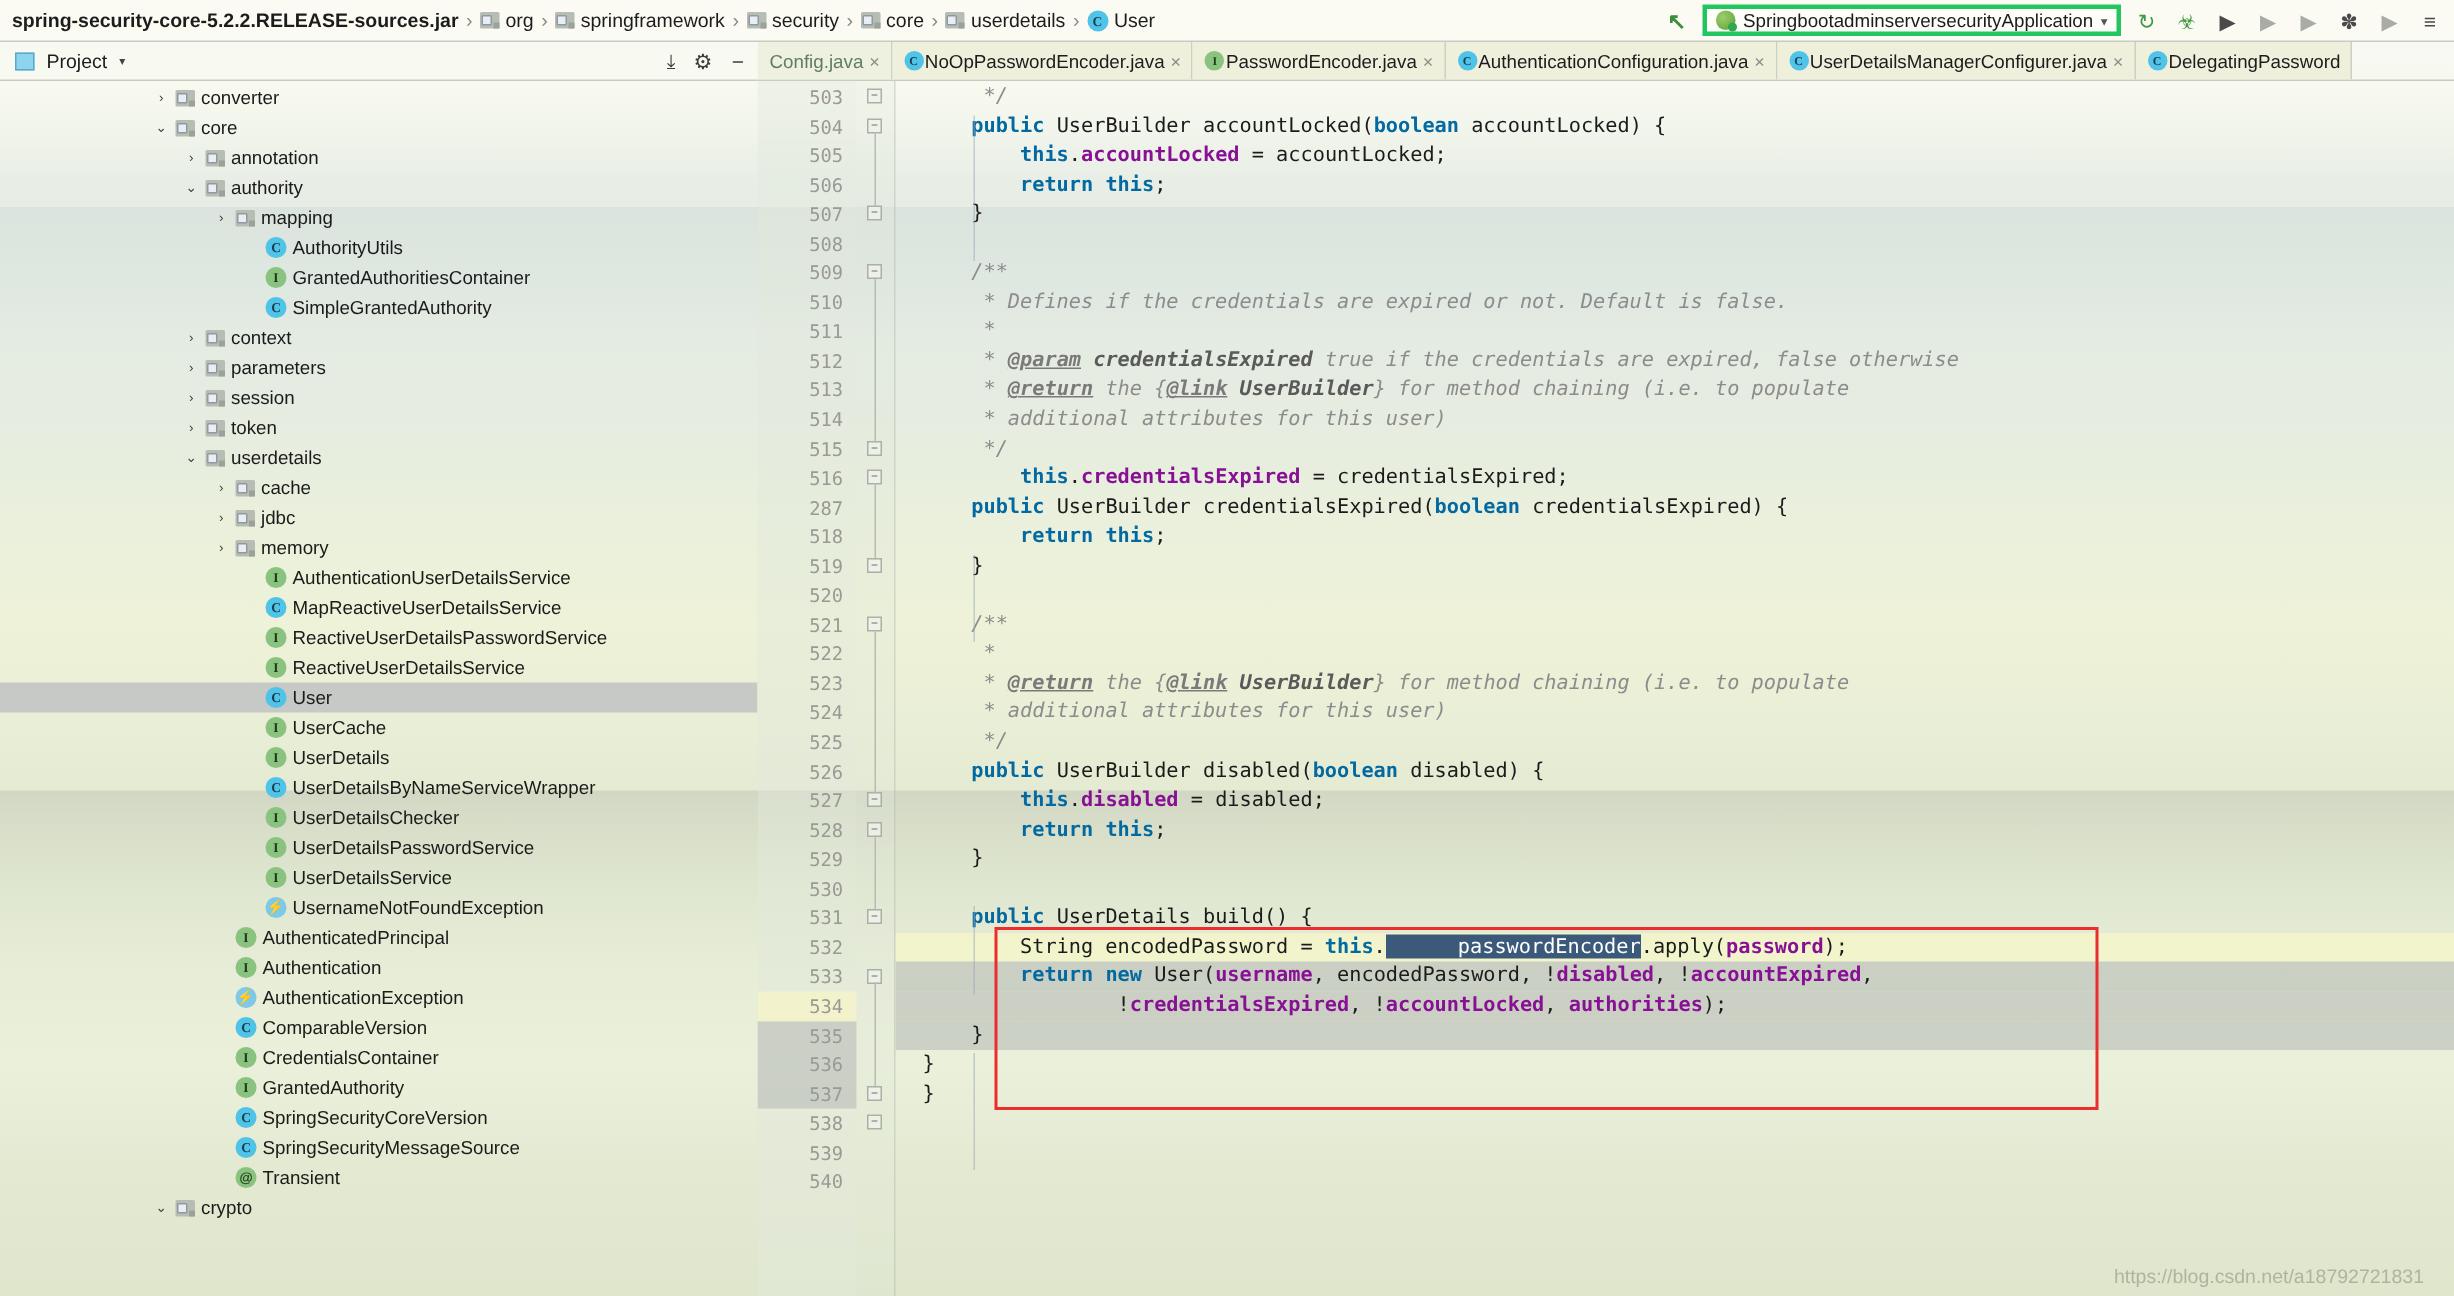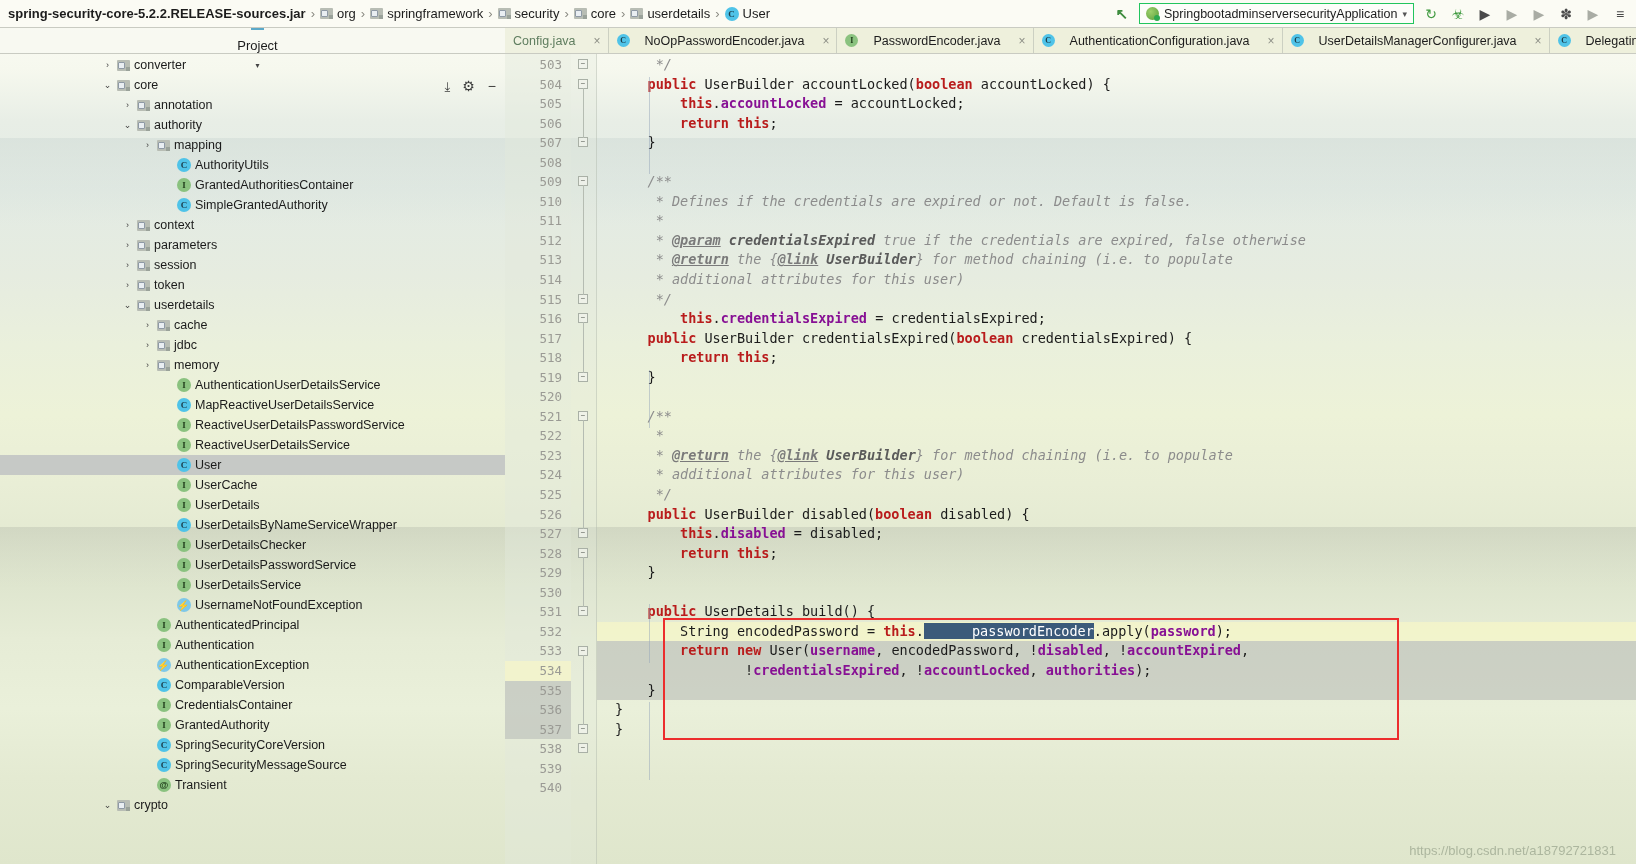--- a/index.html
+++ b/index.html
@@ -87,21 +87,21 @@
     display:flex; align-items:center; justify-content:center;
   }
 
   .topbar-right {
     margin-left:auto; display:flex; align-items:center; gap:7px;
     padding-right:6px;
   }
   .nav-back { color:#3e8c3e; font-size:15px; font-weight:bold; padding:0 4px; }
   .runcfg {
     display:flex; align-items:center; gap:5px;
-    border:1px solid #22c55e; background:rgba(255,255,255,.55);
+    border:3px solid #22c55e; background:rgba(255,255,255,.55);
     padding:2px 6px; height:21px; font-size:12.5px; color:#1c1c1c;
     white-space:nowrap;
   }
   .runcfg .spring-dot {
     width:13px; height:13px; border-radius:50%;
     background:radial-gradient(circle at 35% 35%, #9ccf6a, #5a9e3a);
     position:relative;
   }
   .runcfg .spring-dot::after{
     content:""; position:absolute; right:-1px; bottom:-1px;
@@ -113,37 +113,37 @@
   .tb-dark  { color:#4a4a4a; }
   .tb-dim   { color:#a9aca4; }
 
   
   .row2 { display:flex; height:26px; align-items:stretch; }
   .proj-toolbar {
     width:505px; display:flex; align-items:center;
     padding-left:10px; gap:8px;
     background: rgba(247,249,241,.78);
     border-bottom:1px solid #c9cbc2;
-    font-size:13px; color:#1c1c1c;flex-direction:column;
+    font-size:13px; color:#1c1c1c;
   }
   .proj-sq { width:13px; height:12px; background:#8ed4ef; border:1px solid #5ba9c9; }
   .proj-name { font-size:13px; }
   .proj-caret { font-size:8px; color:#444; }
   .proj-tools { margin-left:auto; display:flex; align-items:center; gap:13px; padding-right:9px; color:#3d3d3d; }
   .collapse-ic { font-size:13px; line-height:1; letter-spacing:-1px; }
   .gear-ic { font-size:14px; }
   .minus-ic { font-size:14px; color:#3d3d3d; }
 
   .tabstrip {
     flex:1; display:flex; align-items:stretch; overflow:hidden;
     background: rgba(247,249,241,.6);
     border-bottom:1px solid #c9cbc2;
   }
   .tab {
-    display:flex; align-items:center; gap:15px;
+    display:flex; align-items:center; gap:1px;
     padding:0 7px 0 8px; font-size:12.5px; color:#1c1c1c;
     border-right:1px solid #ccd0c2;
     background:#eef0dc; white-space:nowrap; position:relative;
   }
   .tab.muted { color:#5f7d5f; background:#eff1e0; }
   .tab .x { color:#8d8f86; font-size:12px; margin-left:3px; }
   .tab .ic-class, .tab .ic-iface { width:13px; height:13px; font-size:8px; }
 
   
   .body { display:flex; height: calc(864px - 28px - 26px); }
@@ -193,21 +193,21 @@
 
   .code {
     flex:1; position:relative; overflow:hidden;
     font-family:"DejaVu Sans Mono", monospace; font-size:13.5px;
     padding-top:1px; color:#1b1b1b;
   }
   .cl { height:19.55px; line-height:19.55px; white-space:pre; padding-left:18px; }
   .cl.sel  { background:rgba(180,184,180,.55); }
   .cl.caret{ background:rgba(246,246,200,.72); }
 
-  .kw   { color:#b91c1c; font-weight:bold; }
+  .kw   { color:#0369a1; font-weight:bold; }
   .fld  { color:#871094; font-weight:bold; }
   .cmt  { color:#8c8c8c; font-style:italic; }
   .tag  { color:#7a7a7a; font-style:italic; font-weight:bold; text-decoration:underline; }
   .lnk  { color:#5a5a5a; font-style:italic; font-weight:bold; }
   .plain{ color:#1b1b1b; }
   .hl   { background:#3b5a7a; color:#ffffff;padding-left:48px; }
 
   .indent-guide {
     position:absolute; width:1px; background:rgba(150,165,185,.5);
   }
@@ -529,21 +529,21 @@
           <div class="ln">507</div>
           <div class="ln">508</div>
           <div class="ln">509</div>
           <div class="ln">510</div>
           <div class="ln">511</div>
           <div class="ln">512</div>
           <div class="ln">513</div>
           <div class="ln">514</div>
           <div class="ln">515</div>
           <div class="ln">516</div>
-          <div class="ln">517</div>
+          <div class="ln">287</div>
           <div class="ln">518</div>
           <div class="ln">519</div>
           <div class="ln">520</div>
           <div class="ln">521</div>
           <div class="ln">522</div>
           <div class="ln">523</div>
           <div class="ln">524</div>
           <div class="ln">525</div>
           <div class="ln">526</div>
           <div class="ln">527</div>

